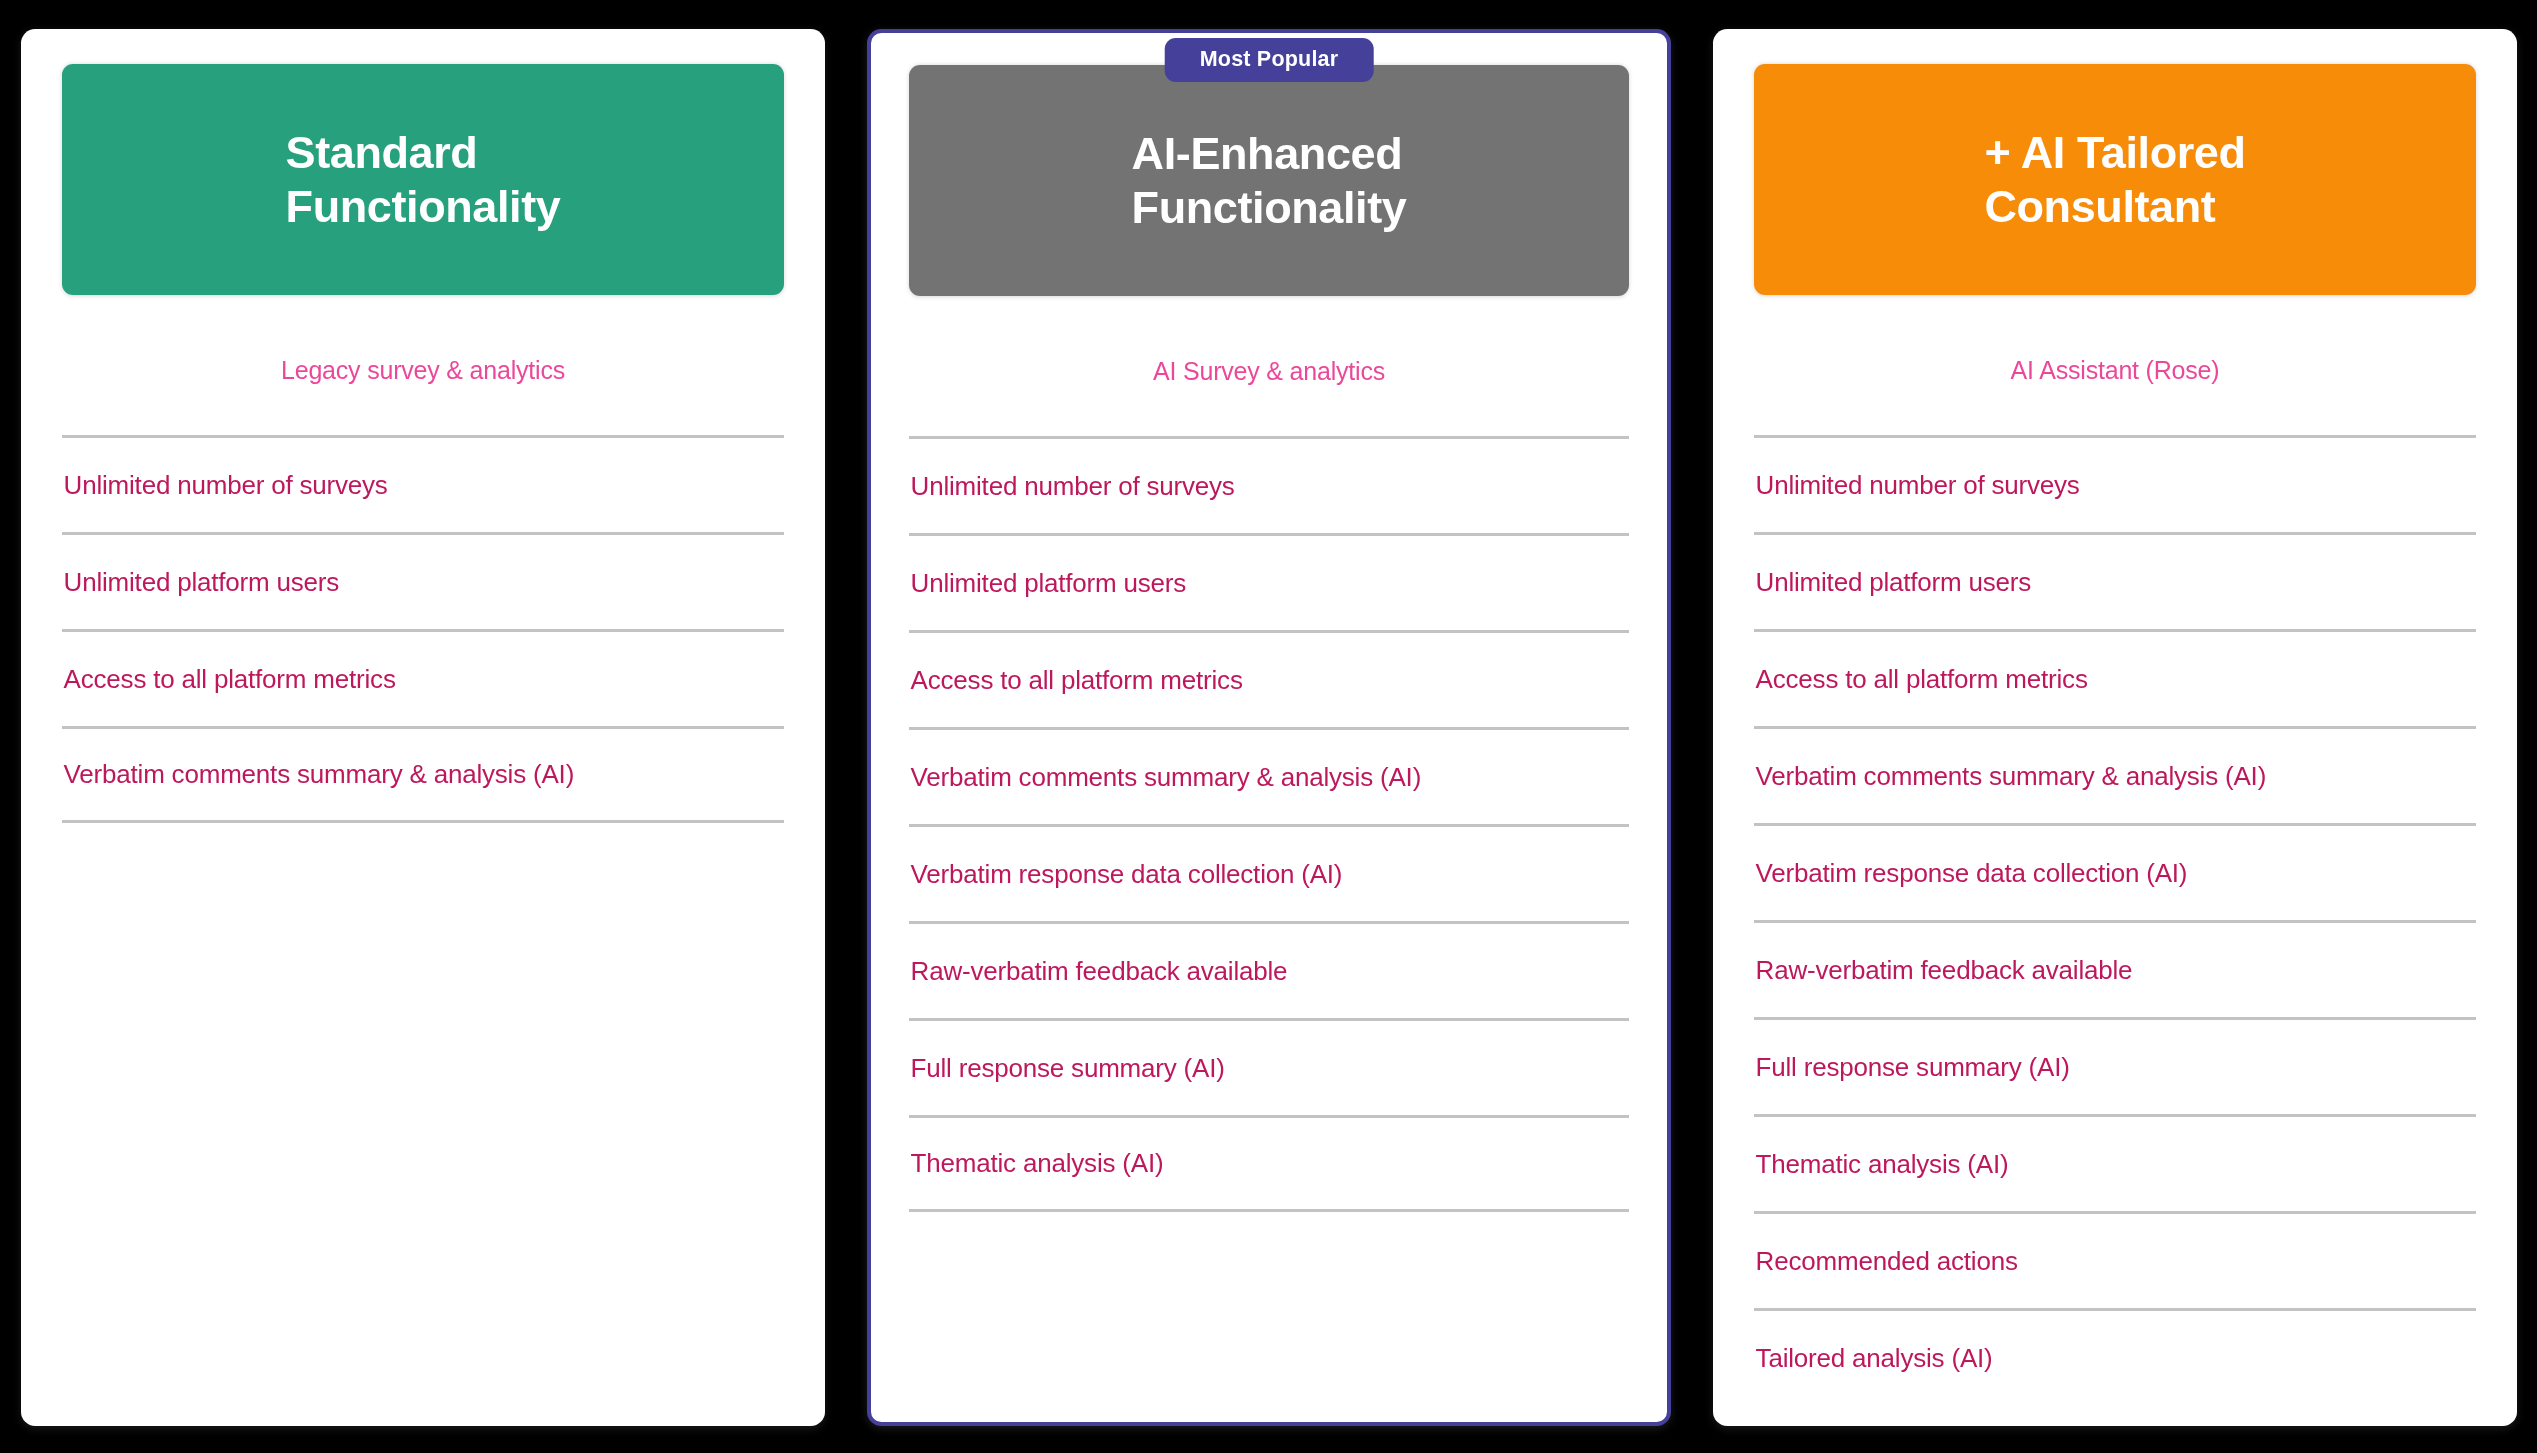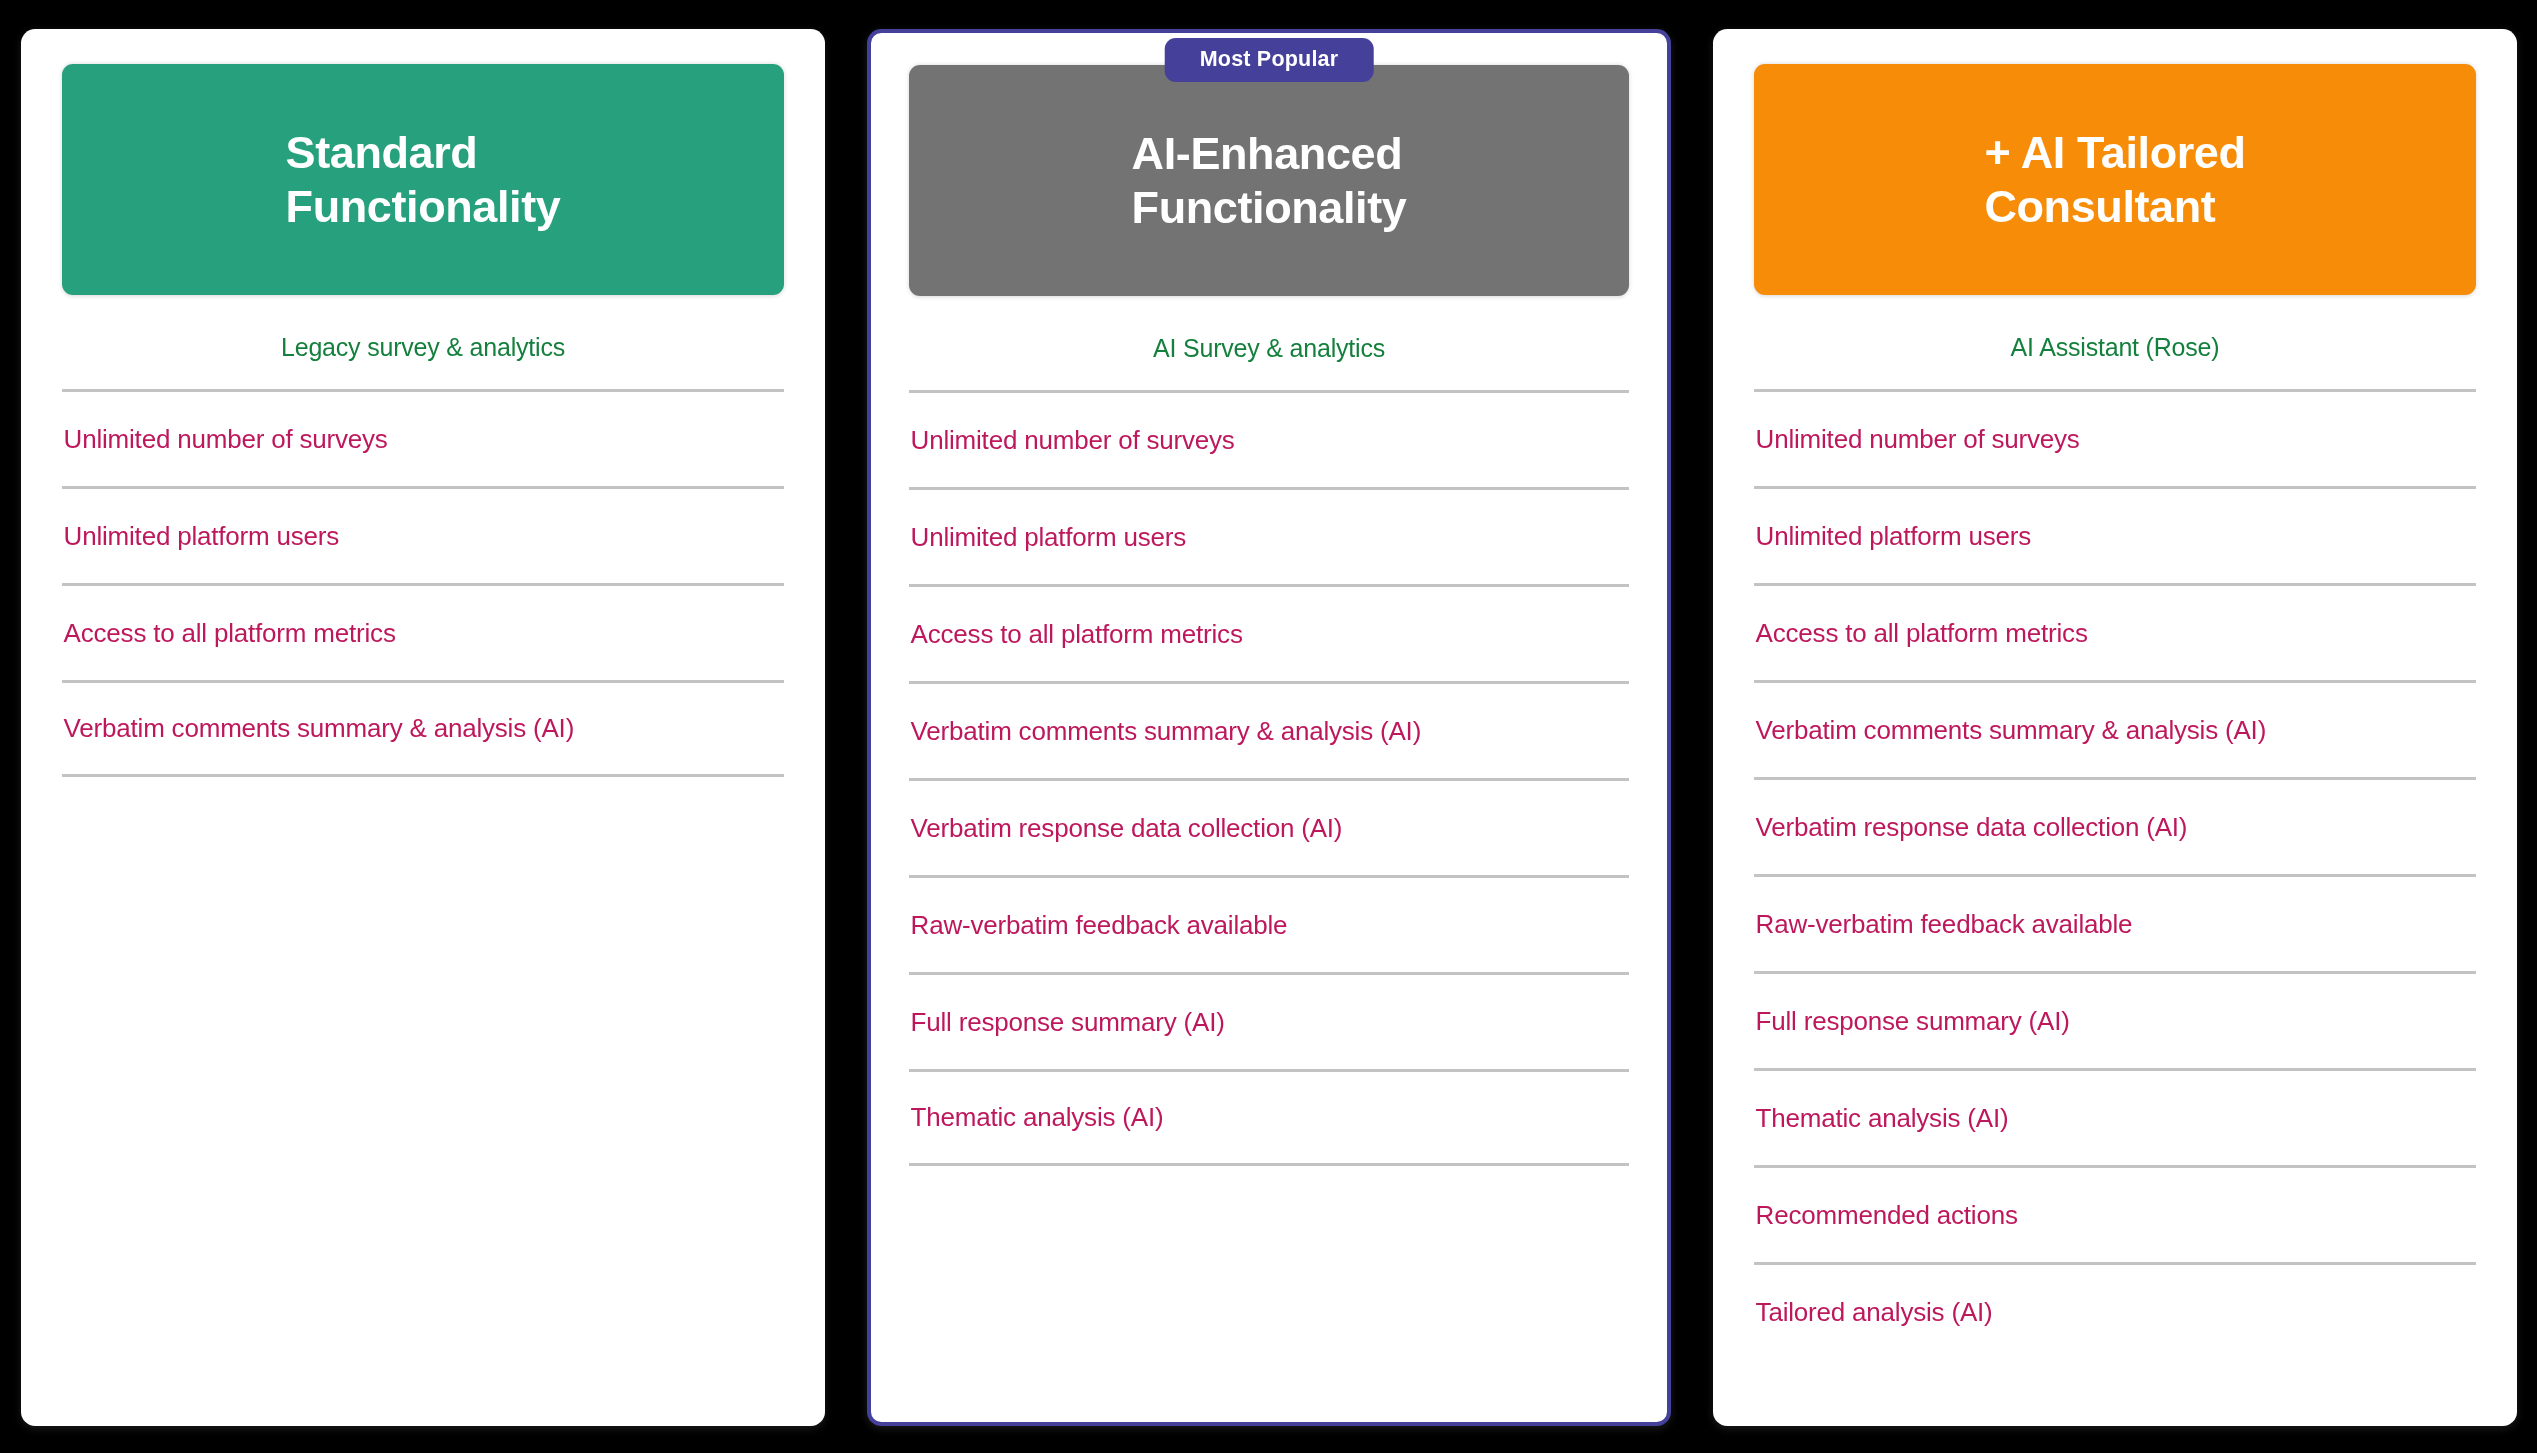--- a/index.html
+++ b/index.html
@@ -26,20 +26,21 @@
   .plan-card {
     position: relative;
     background: #ffffff;
     border-radius: 14.3px;
     width: 804px;
     height: 1397px;
     box-shadow: 0 2.4px 8px rgba(255,255,255,0.10);
     padding: 35px 41px 0 41px;
     display: flex;
     flex-direction: column;
+    gap: 23px;
   }
 
   .plan-card.featured {
     border: 4px solid #454099;
     width: 804px;
     padding: 32px 38px 0 38px;
   }
 
   .popular-badge {
     position: absolute;
@@ -71,21 +72,21 @@
     font-size: 45px;
     font-weight: bold;
     line-height: 1.18;
     letter-spacing: -0.4px;
     padding: 0 14.3px;
   }
 
   .plan-subtitle {
     text-align: center;
     font-size: 25px;
-    color: #15803d;
+    color: #ec4899;
     margin-top: 38px;
     margin-bottom: 27px;
     letter-spacing: -0.2px;
   }
 
   .feature-list {
     list-style: none;
     display: flex;
     flex-direction: column;
   }

